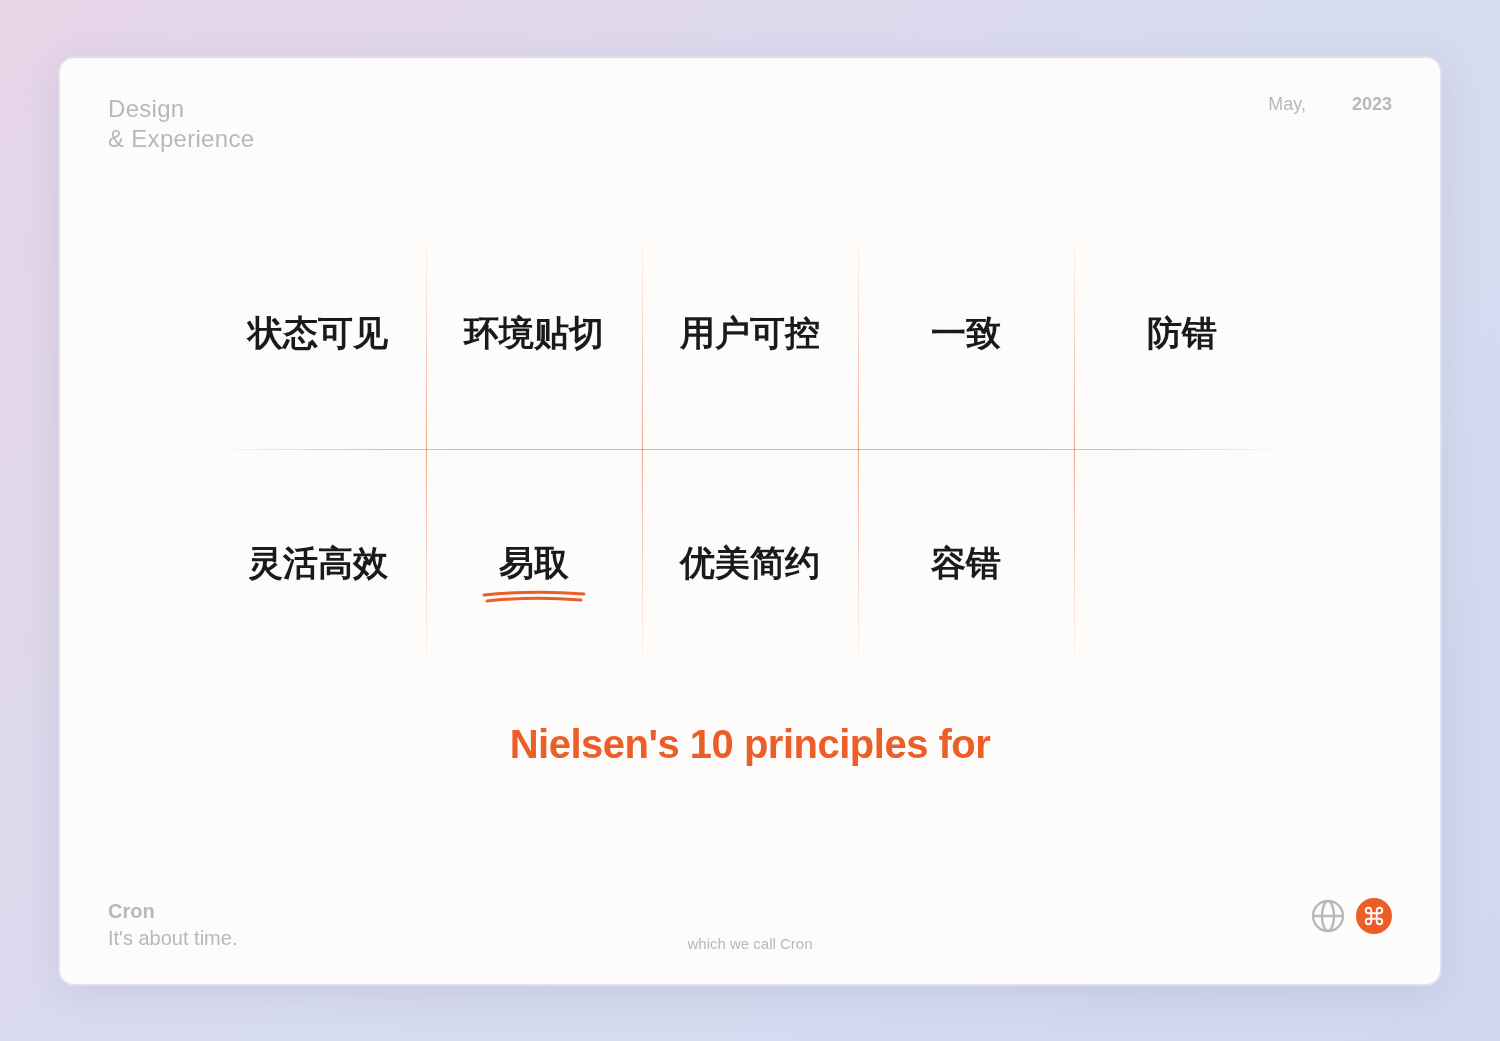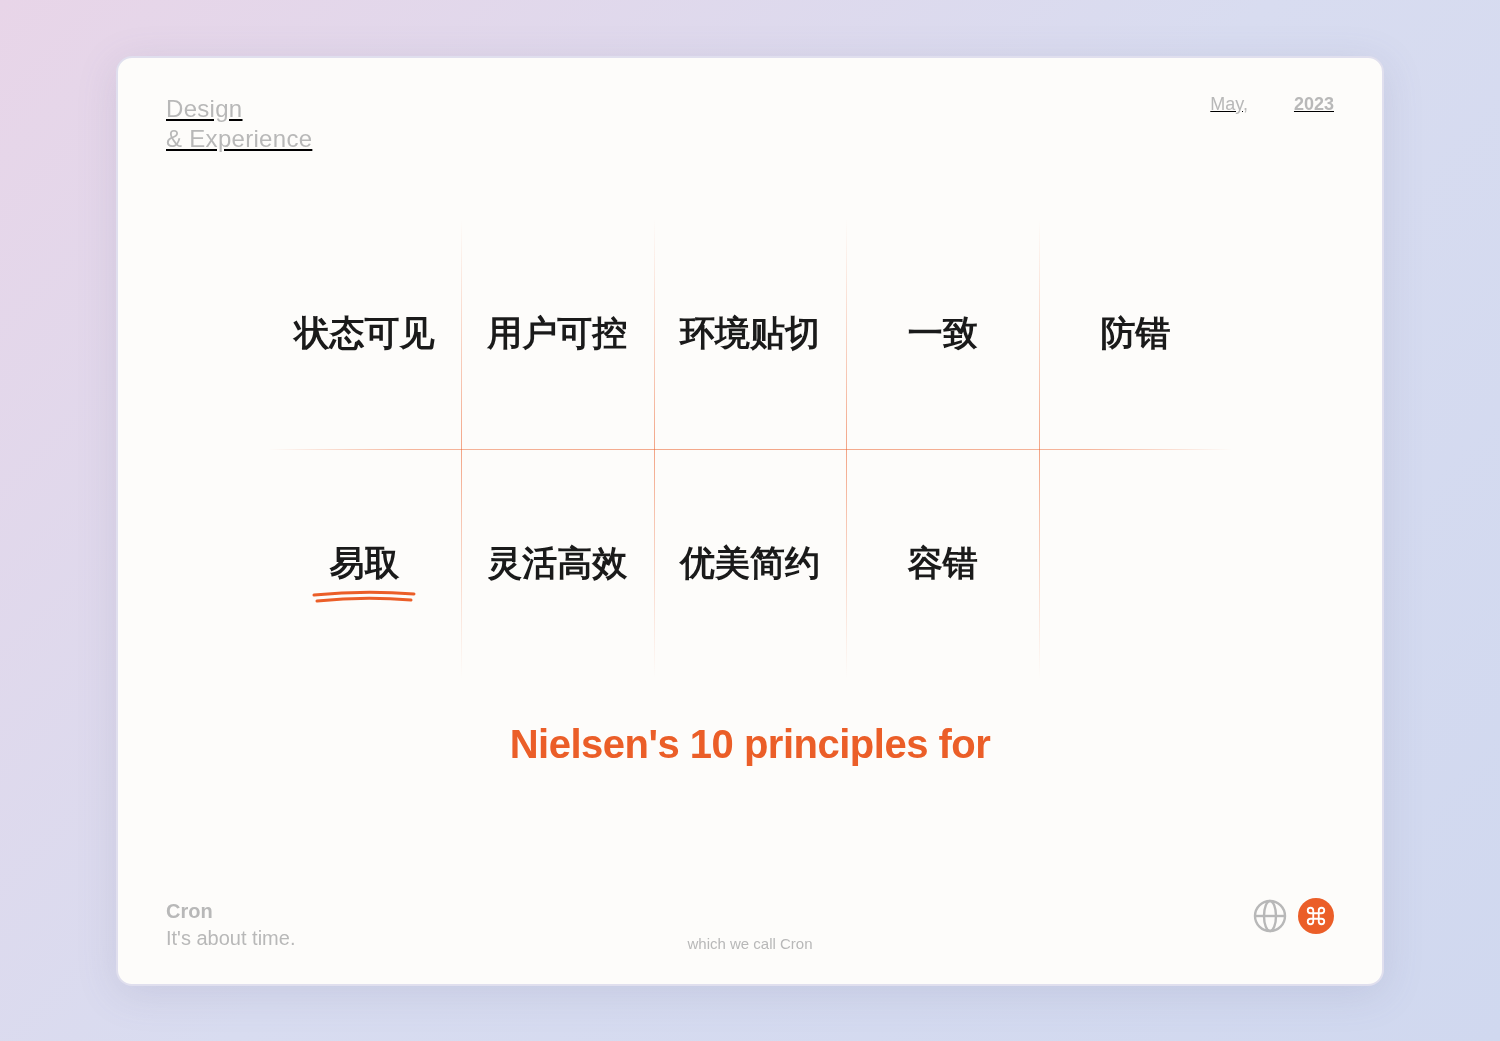--- a/index.html
+++ b/index.html
@@ -8,29 +8,28 @@
     width: 1500px;
     height: 1041px;
     background: linear-gradient(135deg, #e8d5e8 0%, #d8dcf0 50%, #d0d8ef 100%);
     font-family: -apple-system, BlinkMacSystemFont, "Segoe UI", Helvetica, Arial, sans-serif;
     display: flex;
     align-items: center;
     justify-content: center;
   }
   
   .slide {
-    width: 1268px;
+    width: 1384px;
     height: 930px;
     background: #fdfcfa;
     border-radius: 16px;
     border: 2px solid rgba(180, 180, 220, 0.4);
     box-shadow: 0 8px 40px rgba(100, 100, 140, 0.15);
     position: relative;
     padding: 36px 48px;
-    text-decoration: underline;
   }
   
   .header {
     display: flex;
     justify-content: space-between;
     align-items: flex-start;
   }
   
   .header-left {
     color: #b8b8b8;
@@ -218,42 +217,42 @@
       <div class="vline" style="left:40%"></div>
       <div class="vline" style="left:60%"></div>
       <div class="vline" style="left:80%"></div>
       <div class="hline"></div>
     </div>
     <div class="principles-grid">
       <div class="principle-cell">
         <span class="principle-text">状态可见</span>
       </div>
       <div class="principle-cell">
+        <span class="principle-text">环境贴切</span>
+      </div>
+      <div class="principle-cell">
         <span class="principle-text">用户可控</span>
       </div>
       <div class="principle-cell">
-        <span class="principle-text">环境贴切</span>
-      </div>
-      <div class="principle-cell">
         <span class="principle-text">一致</span>
       </div>
       <div class="principle-cell">
         <span class="principle-text">防错</span>
+      </div>
+      <div class="principle-cell">
+        <span class="principle-text">灵活高效</span>
       </div>
       <div class="principle-cell">
         <span class="principle-text">
           <span>易取</span>
           <svg class="underline-mark" viewBox="0 0 110 16">
             <path d="M5 6 Q 55 1 105 5" stroke="#eb5e28" stroke-width="3" fill="none" stroke-linecap="round"></path>
             <path d="M8 12 Q 55 7 102 11" stroke="#eb5e28" stroke-width="3" fill="none" stroke-linecap="round"></path>
           </svg>
         </span>
-      </div>
-      <div class="principle-cell">
-        <span class="principle-text">灵活高效</span>
       </div>
       <div class="principle-cell">
         <span class="principle-text">优美简约</span>
       </div>
       <div class="principle-cell">
         <span class="principle-text">容错</span>
       </div>
     </div>
   </div>
 

